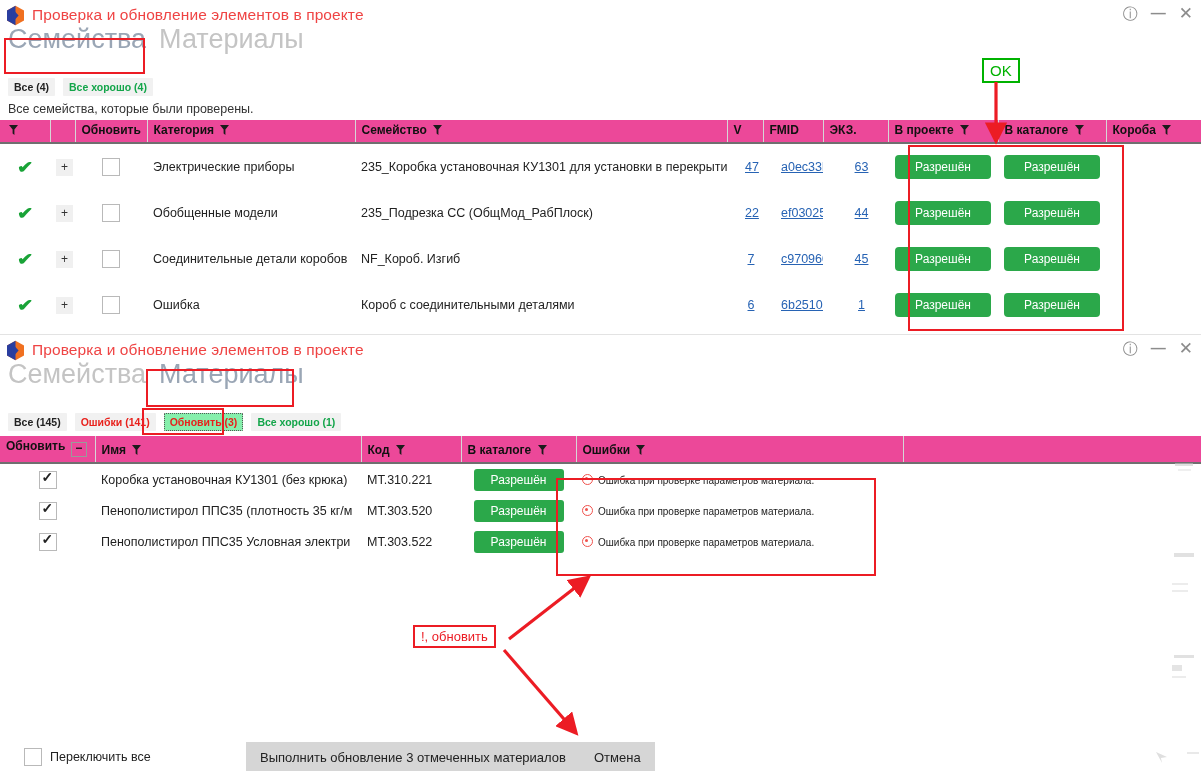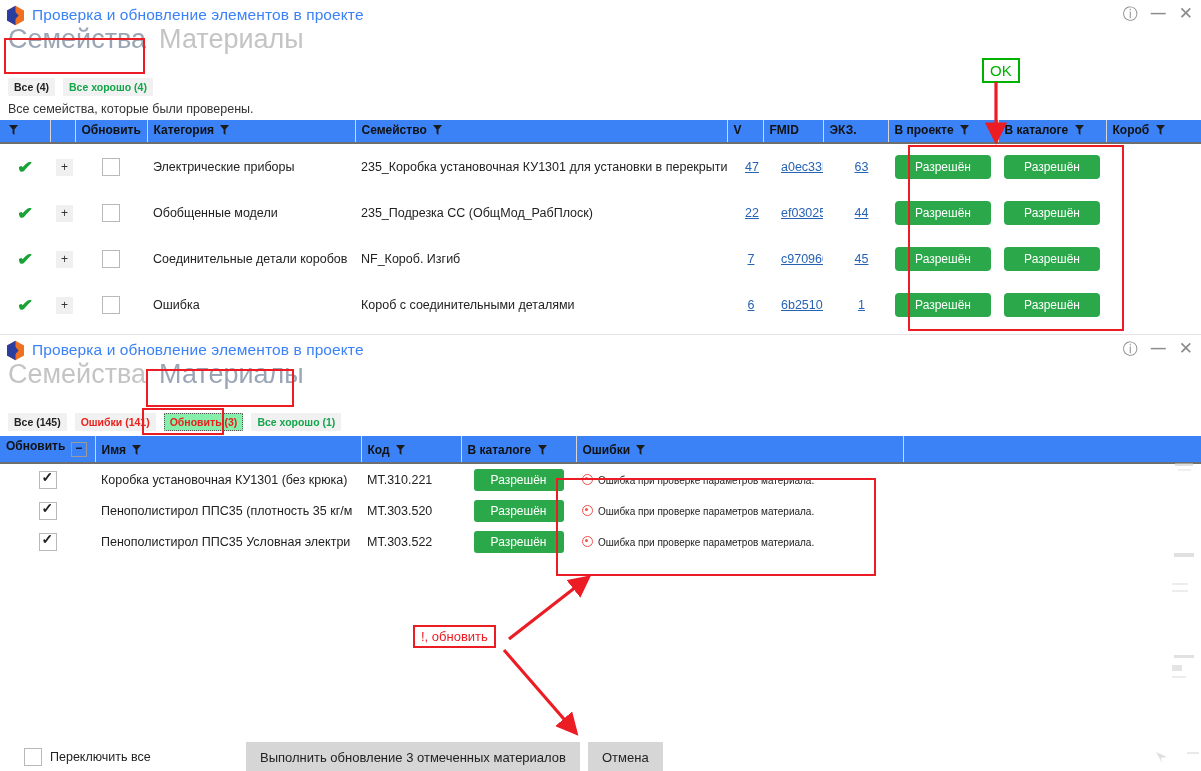--- a/index.html
+++ b/index.html
@@ -12,21 +12,21 @@
     position:relative;
     overflow:hidden;
   }
   .win{position:absolute;left:0;width:1201px;background:#fff;}
   .win-top{top:0;height:334px;}
   .win-bot{top:334px;height:437px;border-top:1px solid #e3e3e3;}
 
   
   .titlebar{position:relative;height:30px;display:flex;align-items:center;padding-left:6px;}
   .app-icon{width:19px;height:21px;position:relative;margin-right:7px;flex:none;}
-  .title-text{font-size:15.5px;color:#3b82f6;font-weight:400;letter-spacing:.1px;}
+  .title-text{font-size:15.5px;color:#ef4444;font-weight:400;letter-spacing:.1px;}
   .wctrl{position:absolute;right:8px;top:5px;display:flex;align-items:center;gap:13px;color:#8c8c8c;}
   .wctrl span{cursor:default;line-height:1;}
   .wc-help{font-size:15px;}
   .wc-min{font-size:15px;font-weight:700;position:relative;top:-1px;}
   .wc-close{font-size:17px;}
 
   
   .bigtabs{display:flex;align-items:flex-end;gap:9px;padding:1px 0 0 6px;height:40px;}
   .bigtab{font-size:27px;line-height:32px;color:#b6b6b6;font-weight:400;padding:16px 2px;}
   .bigtab.muted{color:#c4c4c4;}
@@ -39,21 +39,21 @@
   .pill.ok{color:#13a54a;}
   .pill.sel{background:#86efac;color:#e8211c;border:1px dotted #555;padding:2px 5px;}
 
   .subnote{font-size:12.5px;color:#333;padding:5px 0 0 8px;}
 
   
   table.grid{width:100%;border-collapse:collapse;table-layout:fixed;}
   table.grid th{
     font-size:12px;font-weight:bold;color:#111;text-align:left;
     padding:3px 6px 5px 6px;border-right:1px solid #d6d6d6;
-    background:#3b82f6;vertical-align:bottom;white-space:nowrap;overflow:hidden;
+    background:#ec4899;vertical-align:bottom;white-space:nowrap;overflow:hidden;
   }
   table.grid th.last{border-right:none;}
   .hdr-wrap{position:relative;}
   .hdr-rule{height:2px;background:#6f6f6f;}
   .funnel{display:inline-block;width:9px;height:10px;vertical-align:-1px;margin-left:3px;}
   table.grid td{
     font-size:12.5px;color:#222;padding:0 6px;height:46px;
     white-space:nowrap;overflow:hidden;text-overflow:clip;
   }
   .ctr{text-align:center;}
@@ -71,21 +71,21 @@
            border:1.5px solid #f0524d;position:relative;vertical-align:-1px;margin-right:5px;}
   .err-dot::after{content:"";position:absolute;left:2px;top:2px;width:3px;height:3px;border-radius:50%;background:#f0524d;}
   .errtxt{color:#222;font-size:10px;}
 
   
   .botbar{position:absolute;left:0;right:0;bottom:0;height:30px;display:flex;align-items:center;}
   .tog{display:flex;align-items:center;gap:8px;margin-left:24px;}
   .tog .lab{font-size:12.5px;color:#222;}
   .btn-gray{background:#d6d6d6;color:#222;font-size:13px;border:none;
             font-family:"Liberation Sans",sans-serif;padding:8px 14px;cursor:pointer;}
-  .botbtns{position:absolute;left:246px;display:flex;gap:8px;}
+  .botbtns{position:absolute;left:246px;display:flex;gap:0;}
   .abox{position:absolute;border:2.5px solid #ec1c24;box-sizing:border-box;}
   .alabel{position:absolute;border:2.5px solid #ec1c24;background:#fff;color:#ec1c24;
           font-size:13px;padding:2px 6px;box-sizing:border-box;white-space:nowrap;}
   .alabel.green{border-color:#00b200;color:#00b200;font-size:15px;}
   svg.arrow{position:absolute;overflow:visible;}
 
   
   .ghost{position:absolute;background:#c9c9c9;opacity:.55;}
 </style>
 </head>
@@ -167,21 +167,21 @@
               <polygon points="0,0 10,0 6,5 6,11 4,9.4 4,5" fill="#1b1b1b"></polygon>
               </svg>
           </th>
           <th class="ctr">
             <span>В каталоге</span>
             <svg class="funnel" viewBox="0 0 10 11">
               <polygon points="0,0 10,0 6,5 6,11 4,9.4 4,5" fill="#1b1b1b"></polygon>
               </svg>
           </th>
           <th class="last">
-            <span>Короб</span>
+            <span>Короба</span>
             <svg class="funnel" viewBox="0 0 10 11">
               <polygon points="0,0 10,0 6,5 6,11 4,9.4 4,5" fill="#1b1b1b"></polygon>
               </svg>
           </th>
         </tr>
       </thead>
     </table>
     <div class="hdr-rule"></div>
 
     <table class="grid">

